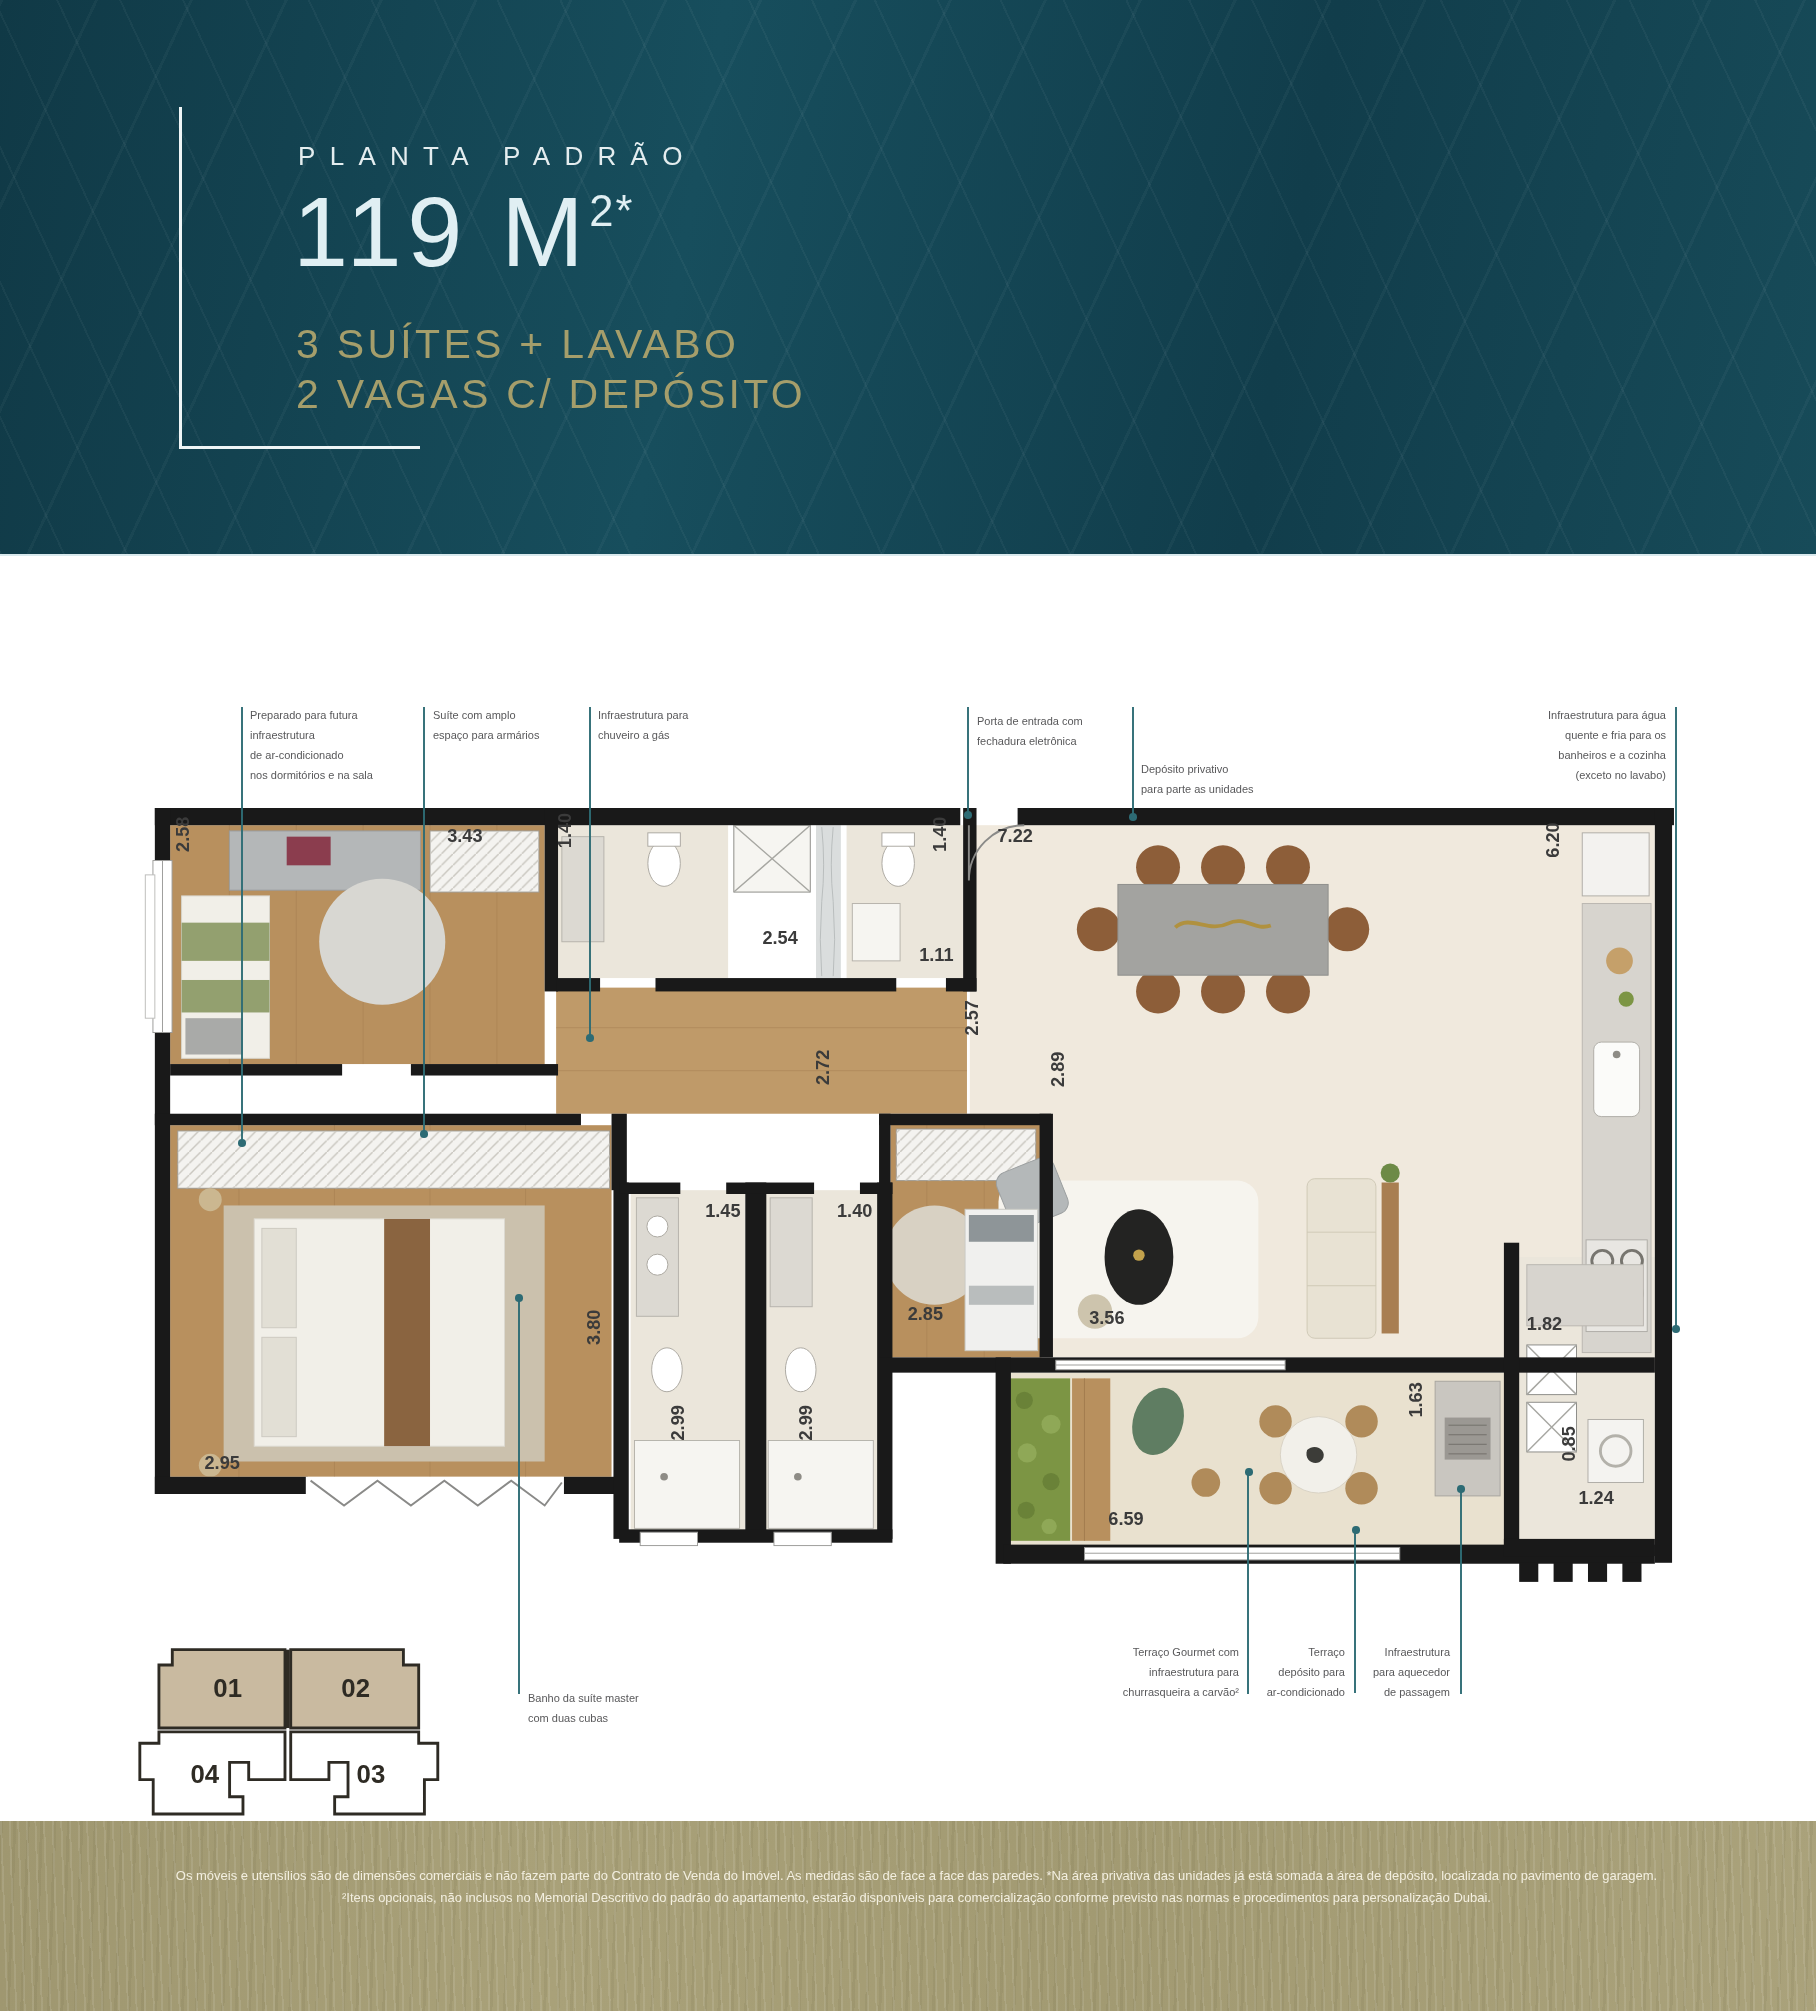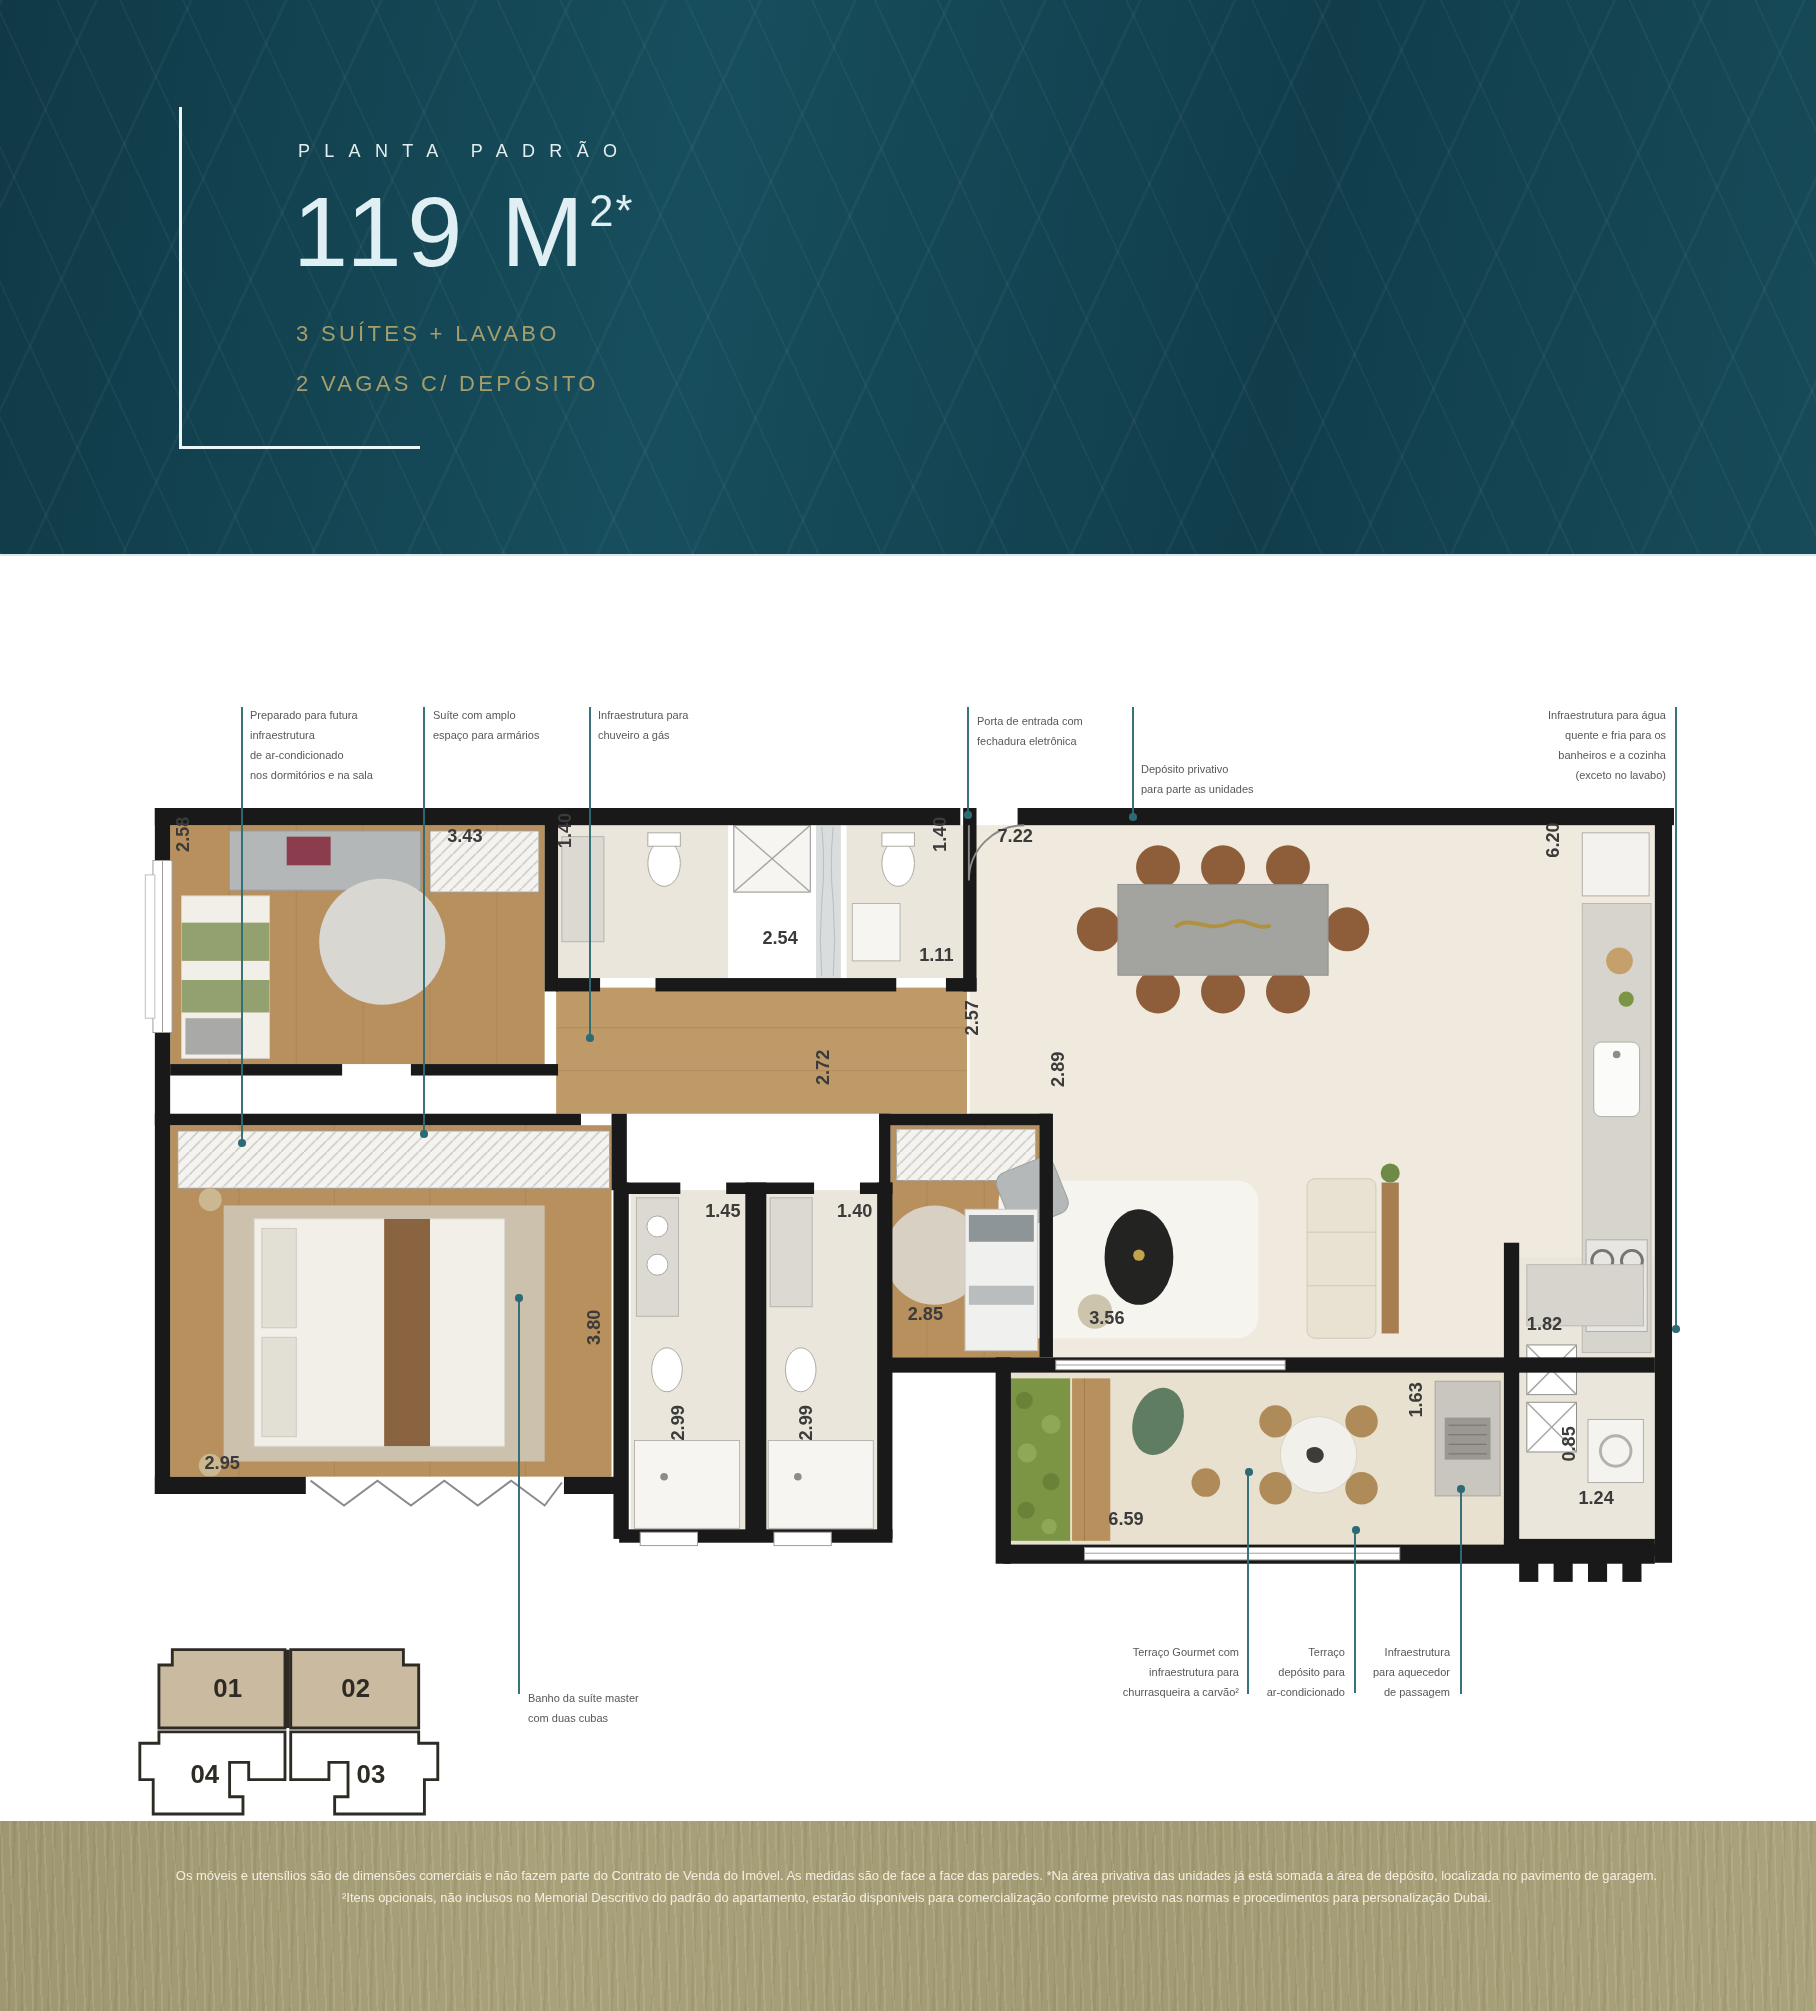--- a/index.html
+++ b/index.html
@@ -8,26 +8,26 @@
 
   
   .header{position:absolute;left:0;top:0;width:1816px;height:554px;
     background:
       repeating-linear-gradient(115deg, rgba(255,255,255,0.035) 0 2.9px, rgba(0,0,0,0) 2.9px 86px),
       repeating-linear-gradient(65deg, rgba(255,255,255,0.04) 0 1.9px, rgba(0,0,0,0) 1.9px 57px),
       linear-gradient(100deg,#103946 0%,#174e5d 38%,#113d4b 70%,#174b59 100%);
     border-bottom:2.9px solid #d9e9ed;}
   .bracket-v{position:absolute;left:179px;top:107px;width:2.9px;height:342px;background:#eef5f6;}
   .bracket-h{position:absolute;left:179px;top:446px;width:241px;height:2.9px;background:#eef5f6;}
-  .eyebrow{position:absolute;left:298px;top:141px;font-size:18px;font-weight:400;
+  .eyebrow{position:absolute;left:298px;top:141px;font-size:26px;font-weight:400;
     letter-spacing:14.3px;color:#e4edef;}
   .area-title{position:absolute;left:293px;top:178px;font-size:99px;font-weight:400;
     letter-spacing:5.7px;color:#e0eff3;line-height:1.1;}
   .area-title sup{font-size:0.44em;position:relative;top:-5.7px;letter-spacing:1.9px;}
-  .subtitle{position:absolute;left:296px;font-size:22px;font-weight:400;letter-spacing:3.3px;color:#a59e6b;}
+  .subtitle{position:absolute;left:296px;font-size:41px;font-weight:400;letter-spacing:3.3px;color:#a59e6b;}
   .subtitle.s1{top:321px;}
   .subtitle.s2{top:371px;}
 
   
   .ann{position:absolute;font-size:11px;line-height:20px;color:#58585a;}
   .ann.right{text-align:right;}
   .leader{position:absolute;width:1.9px;background:#2d6b74;opacity:0.95;}
   .leader-dot{position:absolute;width:7.6px;height:7.6px;border-radius:50%;background:#2d6b74;}
 
   

